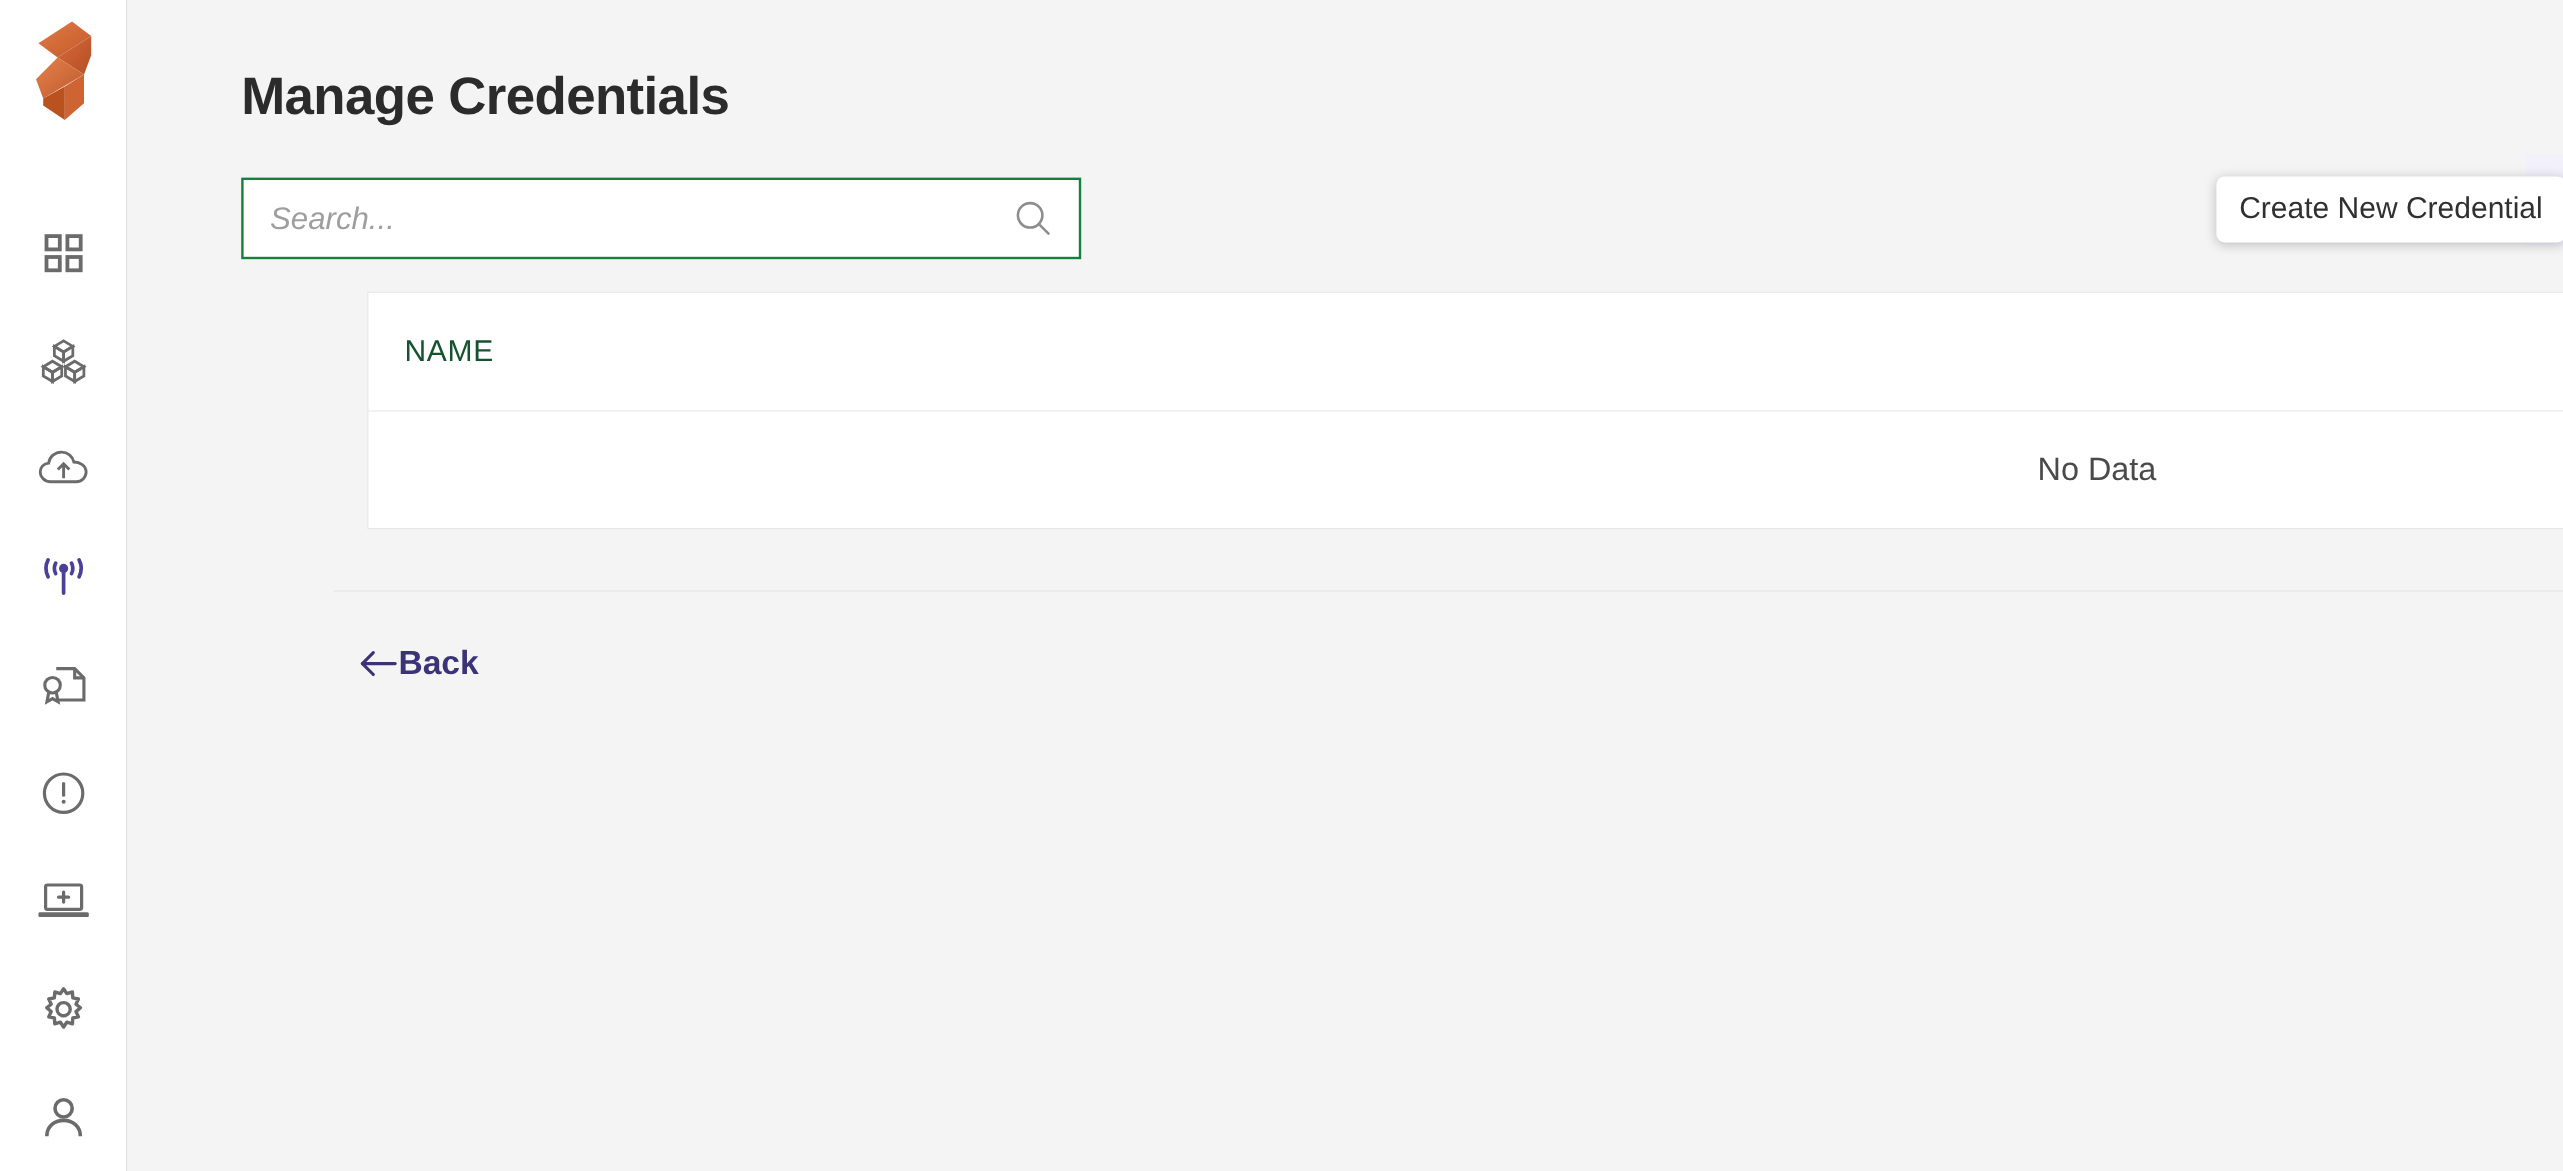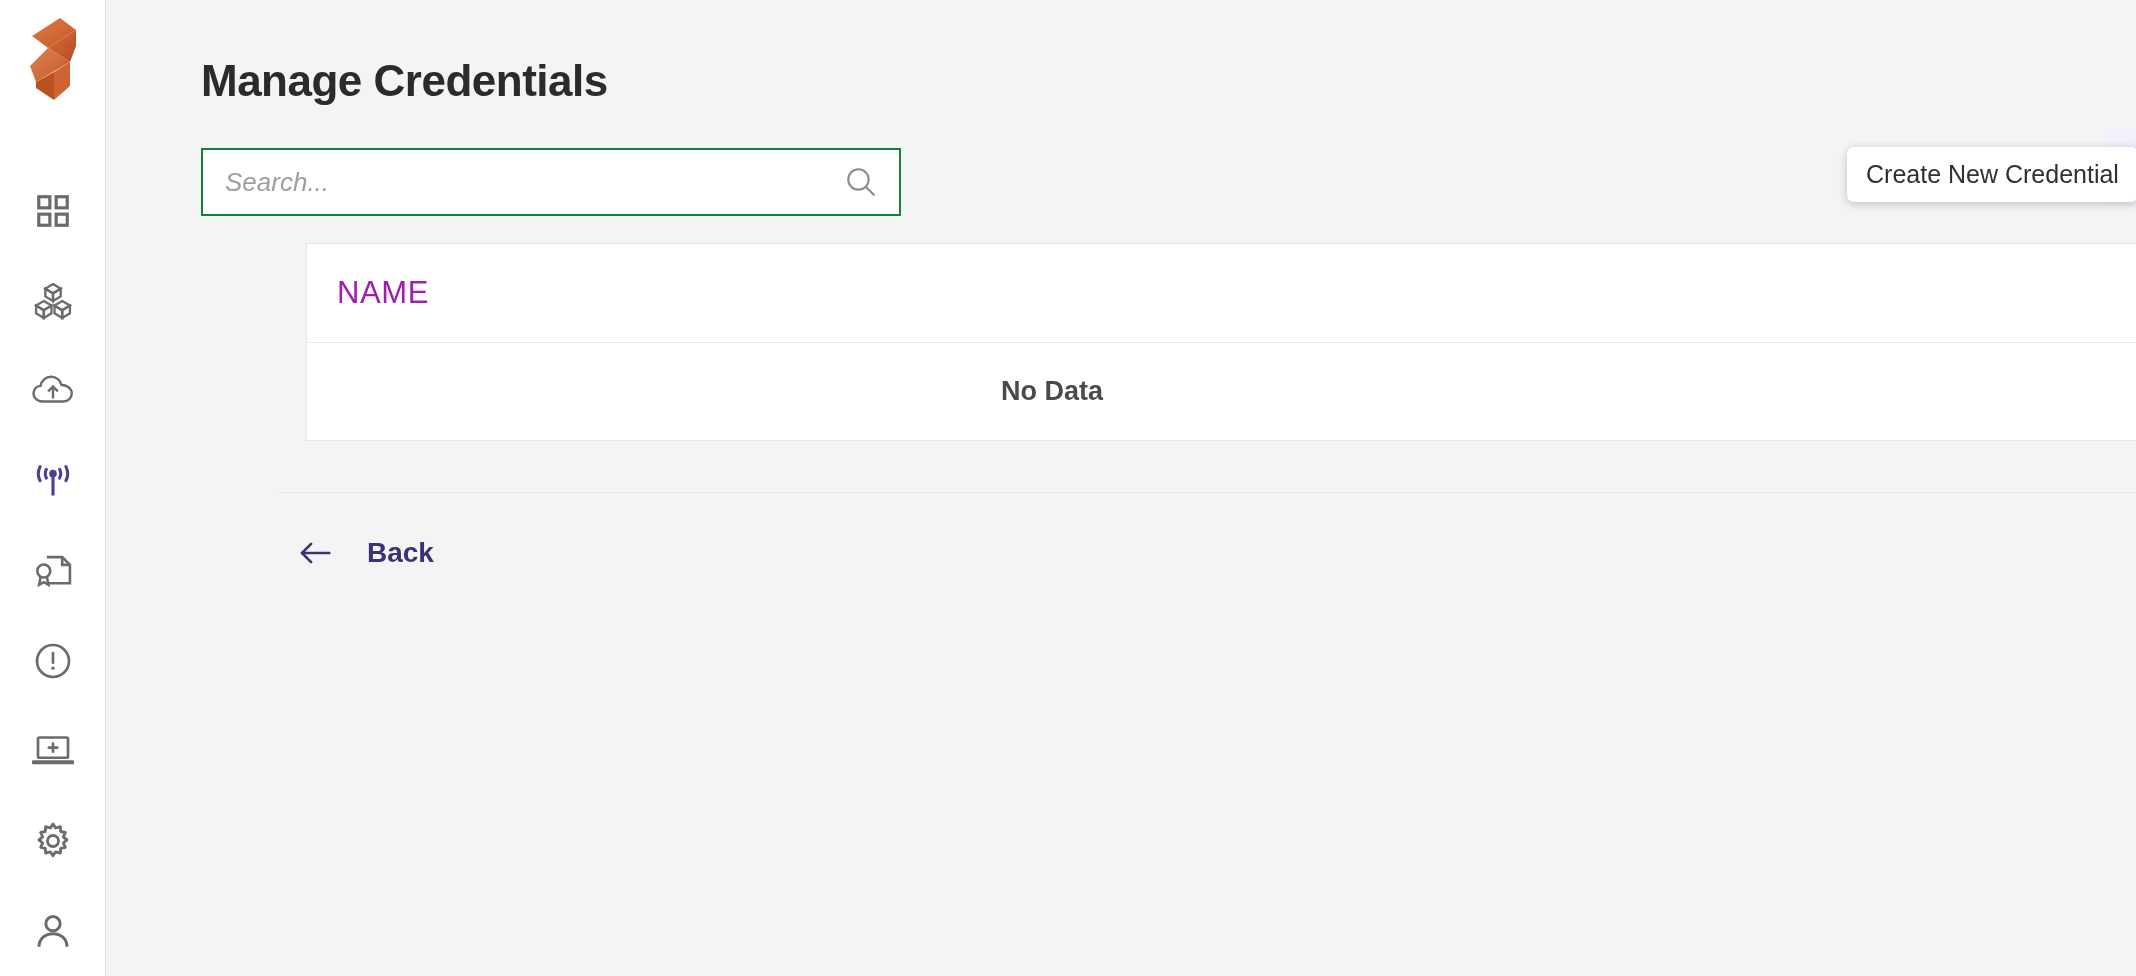--- a/index.html
+++ b/index.html
@@ -142,55 +142,54 @@
     background: #ffffff;
     border: 1px solid #e6e6e6;
   }
   .table-head {
     display: flex;
     height: 99px;
     align-items: center;
     border-bottom: 1px solid #eaeaea;
   }
   .th {
-    font-size: 31px;
-    color: #a21caf;
+    font-size: 25px;
+    color: #14532d;
     letter-spacing: 0.6px;
   }
   .th-name { padding-left: 30px; width: 780px; }
   .th-cloud { width: 400px; }
   .table-body {
     height: 97px;
     display: flex;
     align-items: center;
   }
   .no-data {
     width: 1490px;
-    text-align: center;
+    text-align: right;
     font-size: 27px;
     color: #4a4a4a;
-    font-weight: bold;
   }
 
   
   .divider {
     position: absolute;
     left: 172px;
     top: 492px;
     width: 1964px;
     height: 1px;
     background: #e4e4e4;
   }
   .back-link {
     position: absolute;
     left: 192px;
     top: 537px;
     display: flex;
     align-items: center;
-    gap: 35px;
+    gap: 0;
     color: #3b3277;
     font-size: 28px;
     font-weight: bold;
     text-decoration: none;
     cursor: pointer;
     background: none;
     border: none;
     font-family: "Liberation Sans", sans-serif;
   }
 </style>

